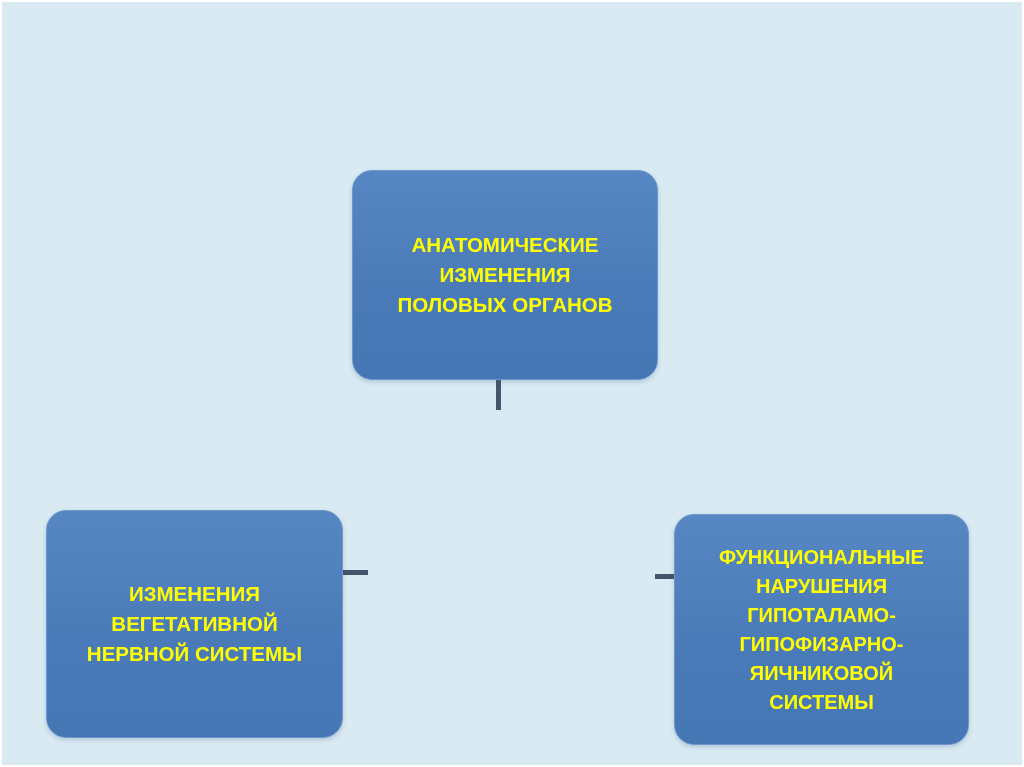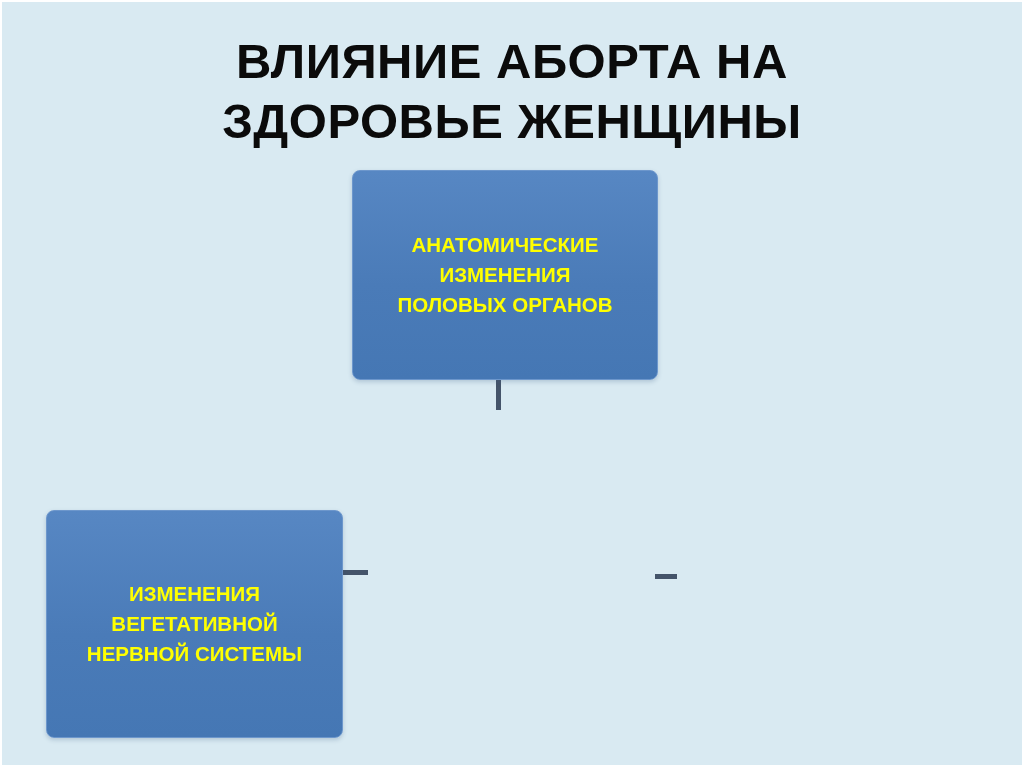--- a/index.html
+++ b/index.html
@@ -33,21 +33,21 @@
     position: absolute;
     display: flex;
     align-items: center;
     justify-content: center;
     text-align: center;
     font-weight: bold;
   }
   .node-blue {
     background: linear-gradient(180deg, #5787c3 0%, #4a7bb8 55%, #4577b4 100%);
     border: 1px solid #6d97cc;
-    border-radius: 8px;
+    border-radius: 20px;
     color: #ffff00;
     font-size: 20.5px;
     line-height: 1.45;
     box-shadow: 0 2px 4px rgba(60,90,130,0.25);
   }
   .node-red {
     background: linear-gradient(180deg, #ec4263 0%, #e83a5c 60%, #e5355a 100%);
     border: 1px solid #ef6781;
     border-radius: 48px;
     color: #111111;
@@ -65,29 +65,31 @@
   }
   .connector-top   { left: 494px; top: 378px; width: 5px;  height: 30px; }
   .connector-left  { left: 338px; top: 568px; width: 28px; height: 5px; }
   .connector-right { left: 653px; top: 572px; width: 22px; height: 5px; }
 </style>
 </head>
 <body>
 
 <div class="slide">
 
-  <div class="slide-title">ВЛИЯНИЕ АБОРТА НА ЗДОРОВЬЕ ЖЕНЩИНЫ</div>
 
   <div class="connector connector-top"></div>
   <div class="connector connector-left"></div>
   <div class="connector connector-right"></div>
 
   <div class="node node-blue node-top">
     <span>АНАТОМИЧЕСКИЕ ИЗМЕНЕНИЯ ПОЛОВЫХ ОРГАНОВ</span>
   </div>
 
 
   <div class="node node-blue node-left">
     <span>ИЗМЕНЕНИЯ ВЕГЕТАТИВНОЙ НЕРВНОЙ СИСТЕМЫ</span>
   </div>
 
+  <div class="node node-blue node-right">
+    <span>ФУНКЦИОНАЛЬНЫЕ НАРУШЕНИЯ ГИПОТАЛАМО-ГИПОФИЗАРНО-ЯИЧНИКОВОЙ СИСТЕМЫ</span>
+  </div>
 
 </div>
 
 </body></html>

